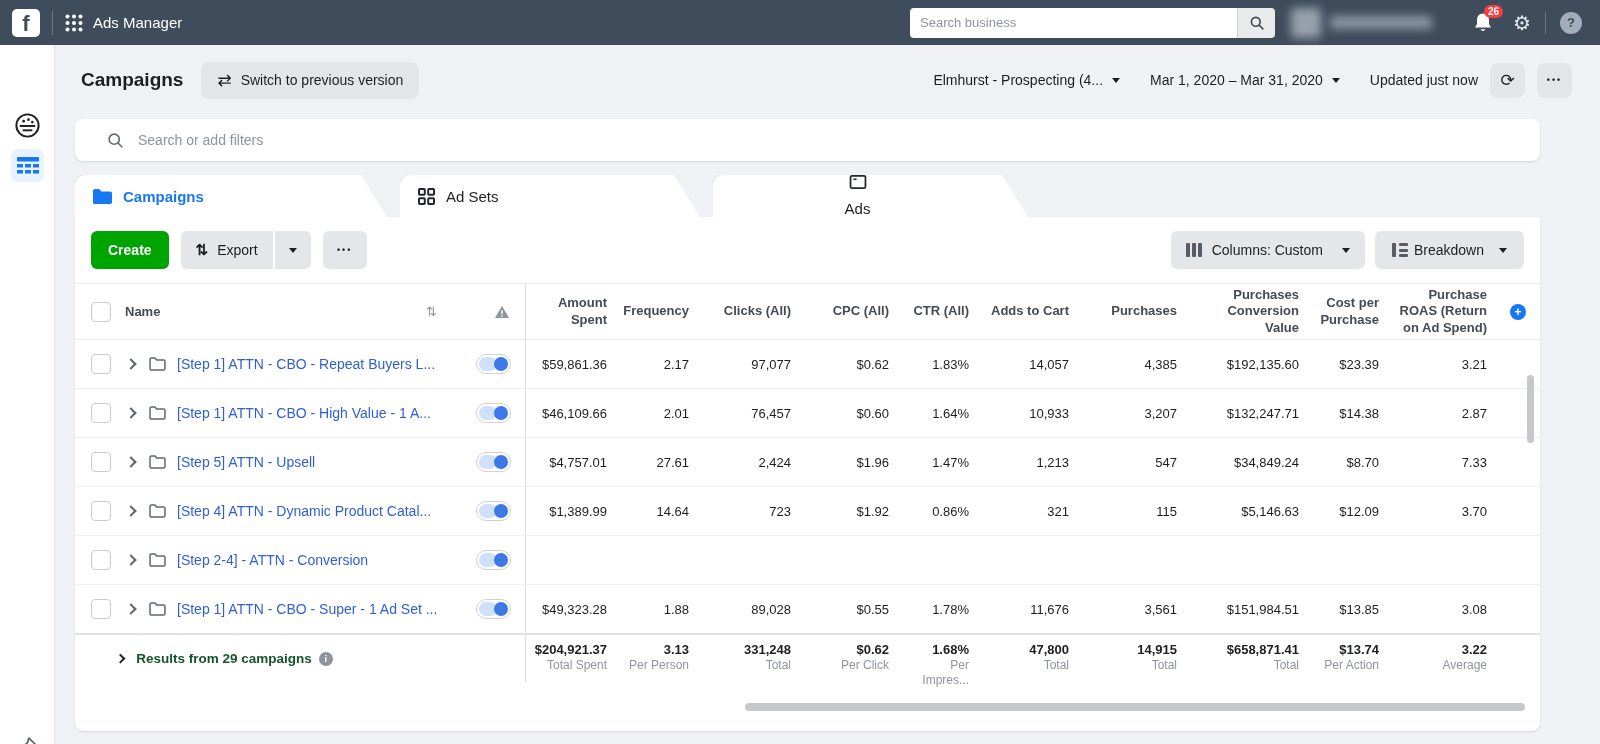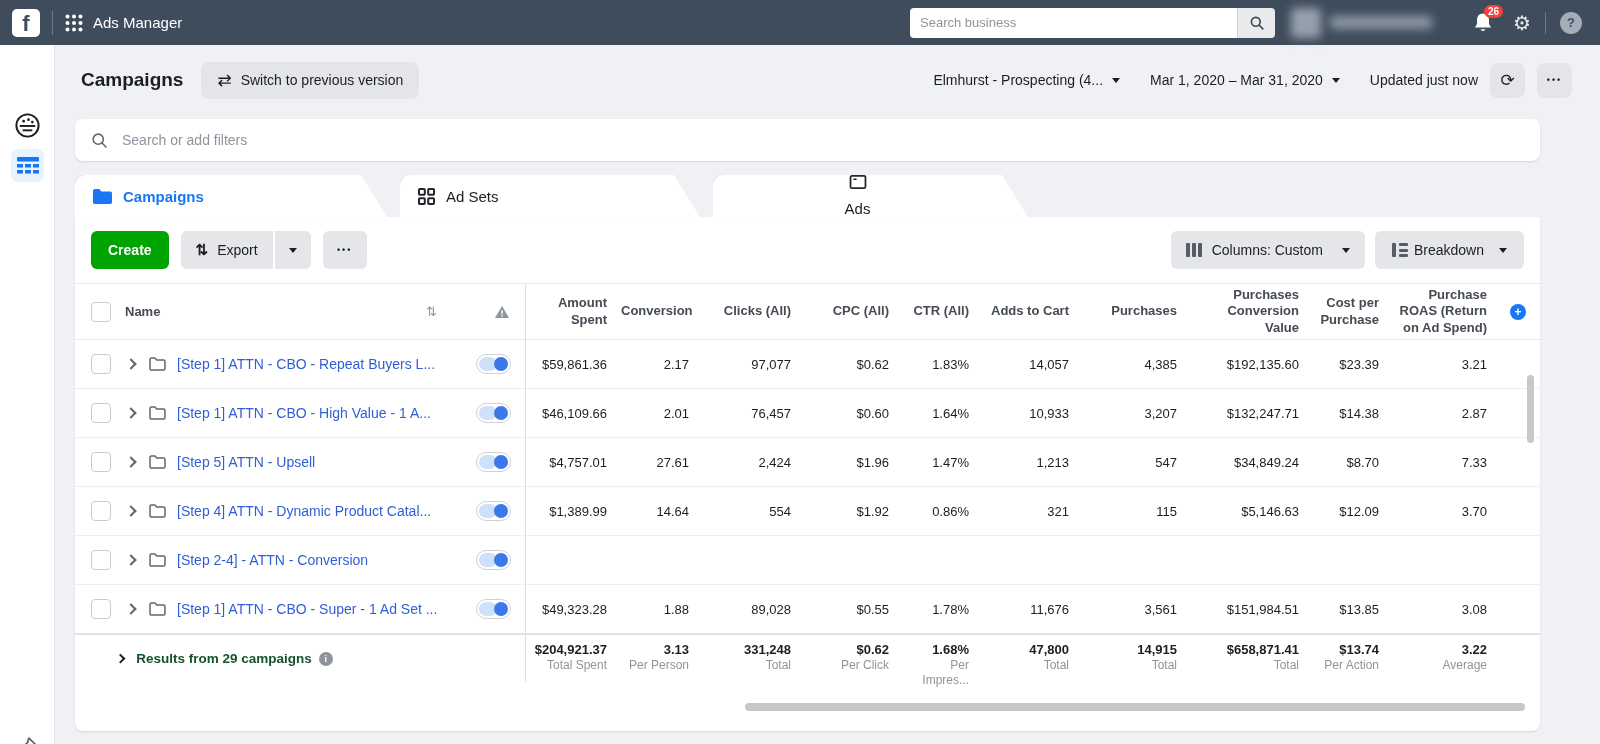--- a/index.html
+++ b/index.html
@@ -45,21 +45,21 @@
   .ph-text { font-size:14px; color:#1c1e21; }
   .caret { width:0; height:0; border-left:4px solid transparent; border-right:4px solid transparent;
            border-top:5px solid #1c1e21; display:inline-block; margin-left:9px; }
   .ph-group { display:flex; align-items:center; margin-left:30px; }
   .sq-btn { width:35px; height:35px; background:#e3e5e9; border-radius:8px; display:flex; align-items:center;
             justify-content:center; margin-left:12px; font-size:17px; color:#1c1e21; }
   .dots { font-size:9px; letter-spacing:2px; color:#1c1e21; font-weight:bold; }
 
   
   .filter-bar { width:1465px; height:42px; margin-top:17px; background:#fff; border-radius:8px;
-                box-shadow:0 1px 2px rgba(0,0,0,.12); display:flex; align-items:center; padding:0 16px; }
+                box-shadow:0 1px 2px rgba(0,0,0,.12); display:flex; align-items:center; padding:0 32px; }
   .filter-bar input { border:none; outline:none; flex:1; margin-left:14px; font-size:14px; color:#1c1e21; font-family:inherit; }
   .filter-bar input::placeholder { color:#8d949e; }
 
   
   .tabs { display:flex; margin-top:14px; height:42px; }
   .tab { background:#fff; clip-path:polygon(0 0, calc(100% - 26px) 0, 100% 100%, 0 100%);
          border-radius:10px 0 0 0; display:flex; align-items:center; gap:11px; padding:0 44px 0 18px;
          filter:drop-shadow(0 0 1px rgba(0,0,0,.15)); }
   .tab + .tab { margin-left:13px; }
   .tab-label { font-size:15px; color:#1c1e21; }
@@ -330,21 +330,21 @@
           <span style="width:58px"></span>
           <svg width="14" height="12" viewBox="0 0 14 12" style="margin-right:16px;">
             <path d="M7 0 L14 12 L0 12 Z" fill="#8d949e"></path>
             <rect x="6.3" y="4.2" width="1.4" height="4" fill="#fff"></rect>
               <rect x="6.3" y="9.2" width="1.4" height="1.5" fill="#fff"></rect>
           </svg>
         </div>
         <div class="col-divider"></div>
         <div class="metrics">
           <span class="mcol c0">Amount Spent</span>
-          <span class="mcol c1">Conversion</span>
+          <span class="mcol c1">Frequency</span>
           <span class="mcol c2">Clicks (All)</span>
           <span class="mcol c3">CPC (All)</span>
           <span class="mcol c4">CTR (All)</span>
           <span class="mcol c5">Adds to Cart</span>
           <span class="mcol c6">Purchases</span>
           <span class="mcol c7">Purchases Conversion Value</span>
           <span class="mcol c8">Cost per Purchase</span>
           <span class="mcol c9">Purchase ROAS (Return on Ad Spend)</span>
           <span class="plus-col">
               <span class="plus-circle">+</span>
@@ -457,21 +457,21 @@
           <span class="row-name">[Step 4] ATTN - Dynamic Product Catal...</span>
           <span class="toggle">
               <span class="track"></span>
               <span class="knob"></span>
             </span>
         </div>
         <div class="col-divider"></div>
         <div class="metrics">
           <span class="mcol c0">$1,389.99</span>
           <span class="mcol c1">14.64</span>
-          <span class="mcol c2">554</span>
+          <span class="mcol c2">723</span>
           <span class="mcol c3">$1.92</span>
           <span class="mcol c4">0.86%</span>
           <span class="mcol c5">321</span>
           <span class="mcol c6">115</span>
           <span class="mcol c7">$5,146.63</span>
           <span class="mcol c8">$12.09</span>
           <span class="mcol c9">3.70</span>
           <span class="plus-col"></span>
         </div>
       </div>

